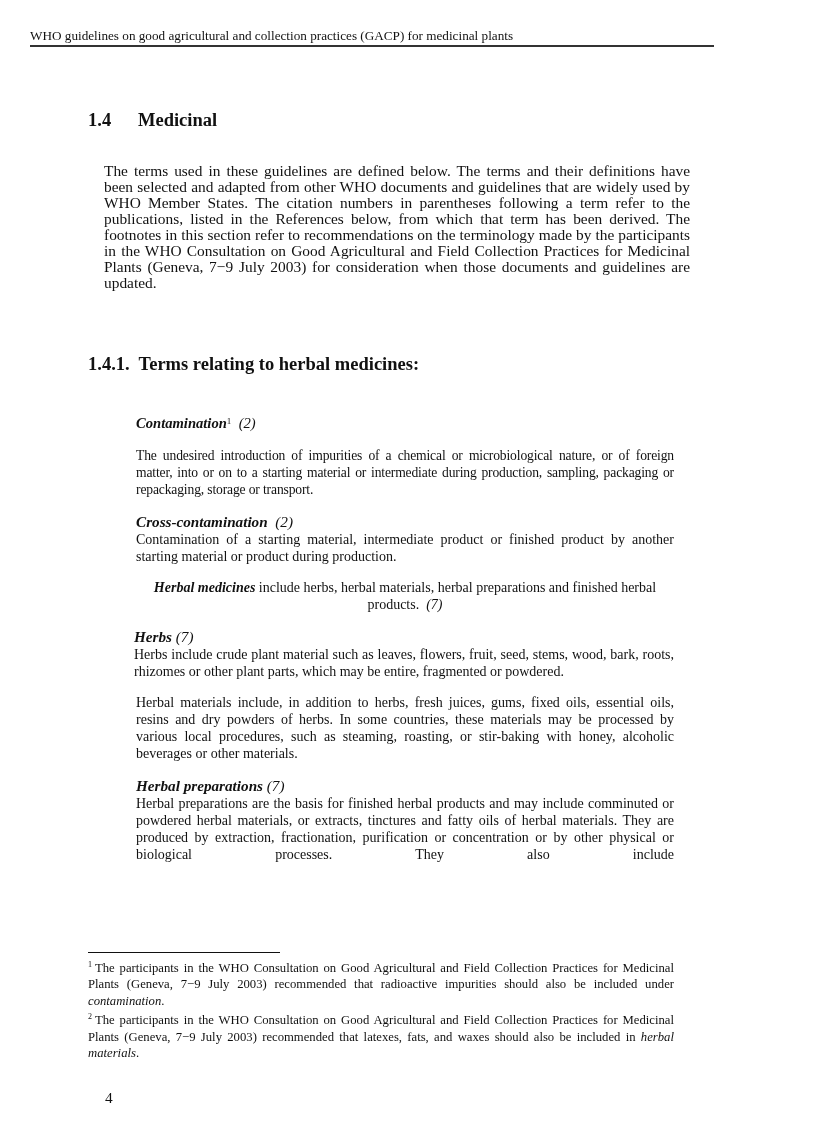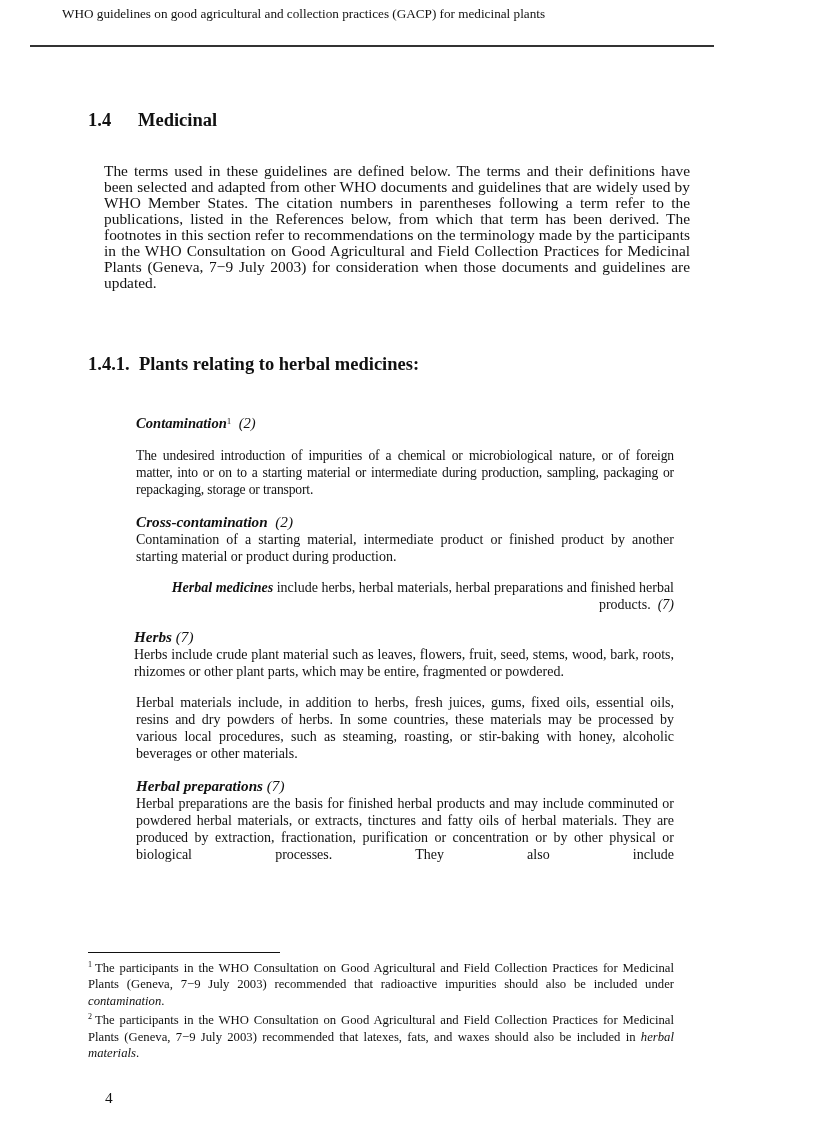--- a/index.html
+++ b/index.html
@@ -1,17 +1,17 @@
 <!DOCTYPE html>
 <html><head>
   <meta charset="utf-8">
   <style>
     html, body { margin: 0; padding: 0; background: #ffffff; }
     body { width: 816px; height: 1123px; position: relative; overflow: hidden; color: #111; font-family: "Liberation Serif", serif; }
-    .running-header { position: absolute; left: 30px; top: 6px; font-size: 13.2px; color: #111; margin-left: 32px; }
+    .running-header { position: absolute; left: 30px; top: 28px; font-size: 13.2px; color: #111; }
     .header-rule { position: absolute; left: 30px; top: 45px; width: 684px; height: 2px; background: #333; }
     .h2 { position: absolute; left: 88px; top: 110px; font-size: 18.5px; font-weight: bold; }
     .h2 .num { display: inline-block; width: 50px; }
     .intro { position: absolute; left: 104px; top: 163px; width: 586px; font-size: 15.4px; line-height: 16px; text-align: justify; }
     .h3 { position: absolute; left: 88px; top: 354px; font-size: 18.5px; font-weight: bold; }
     .terms { position: absolute; left: 136px; top: 412px; width: 538px; }
     .term { margin-bottom: 14px; }
     .term-title { font-size: 15.2px; line-height: 19px; font-family: Liberation Serif, serif; }
     .term-title b i, .term-title .tname { font-weight: bold; font-style: italic; }
     .cite { font-style: italic; }
@@ -31,37 +31,37 @@
 <div class="running-header">WHO guidelines on good agricultural and collection practices (GACP) for medicinal plants</div>
 <div class="header-rule"></div>
 
 <div class="h2">
   <span class="num">1.4</span><span>Medicinal</span>
 </div>
 
 <p class="intro" style="margin:0">The terms used in these guidelines are defined below. The terms and their definitions have been selected and adapted from other WHO documents and guidelines that are widely used by WHO Member States. The citation numbers in parentheses following a term refer to the publications, listed in the References below, from which that term has been derived. The footnotes in this section refer to recommendations on the terminology made by the participants in the WHO Consultation on Good Agricultural and Field Collection Practices for Medicinal Plants (Geneva, 7−9 July 2003) for consideration when those documents and guidelines are updated.</p>
 
 <div class="h3">
-  <span>1.4.1.</span>&nbsp; <span>Plants relating to herbal medicines:</span>
+  <span>1.4.1.</span>&nbsp; <span>Terms relating to herbal medicines:</span>
 </div>
 
 <div class="terms">
 
   <div class="term t1">
     <div class="term-title"><span class="tname">Contamination</span><sup class="fn">1</sup>&nbsp; <span class="cite">(2)</span></div>
     <div class="def small">The undesired introduction of impurities of a chemical or microbiological nature, or of foreign matter, into or on to a starting material or intermediate during production, sampling, packaging or repackaging, storage or transport.</div>
   </div>
 
   <div class="term">
     <div class="term-title"><span class="tname">Cross-contamination</span>&nbsp; <span class="cite">(2)</span></div>
     <div class="def">Contamination of a starting material, intermediate product or finished product by another starting material or product during production.</div>
   </div>
 
   <div class="term">
-    <div class="def" style="text-align:right"><span class="tname" style="font-weight:bold;font-style:italic">Herbal medicines</span><span> include herbs, herbal materials, herbal preparations and finished herbal products.</span>&nbsp; <span class="cite">(7)</span></div>
+    <div class="def" style="text-align:center"><span class="tname" style="font-weight:bold;font-style:italic">Herbal medicines</span><span> include herbs, herbal materials, herbal preparations and finished herbal products.</span>&nbsp; <span class="cite">(7)</span></div>
   </div>
 
   <div class="term herbs">
     <div class="term-title"><span class="tname">Herbs</span> <span class="cite">(7)</span></div>
     <div class="def">Herbs include crude plant material such as leaves, flowers, fruit, seed, stems, wood, bark, roots, rhizomes or other plant parts, which may be entire, fragmented or powdered.</div>
   </div>
 
   <div class="term">
     <div class="def">Herbal materials include, in addition to herbs, fresh juices, gums, fixed oils, essential oils, resins and dry powders of herbs. In some countries, these materials may be processed by various local procedures, such as steaming, roasting, or stir-baking with honey, alcoholic beverages or other materials.</div>
   </div>

